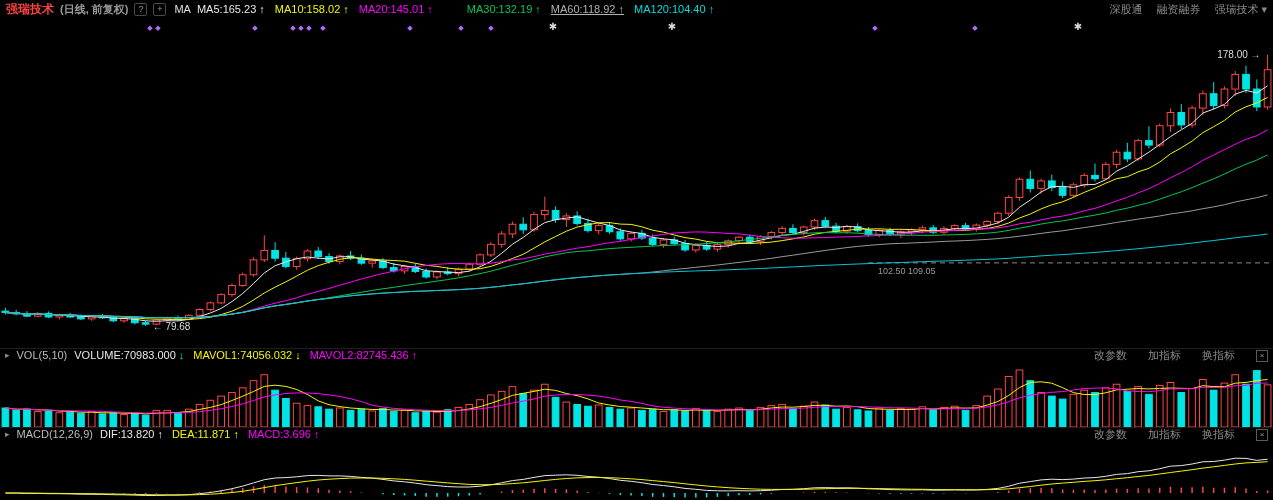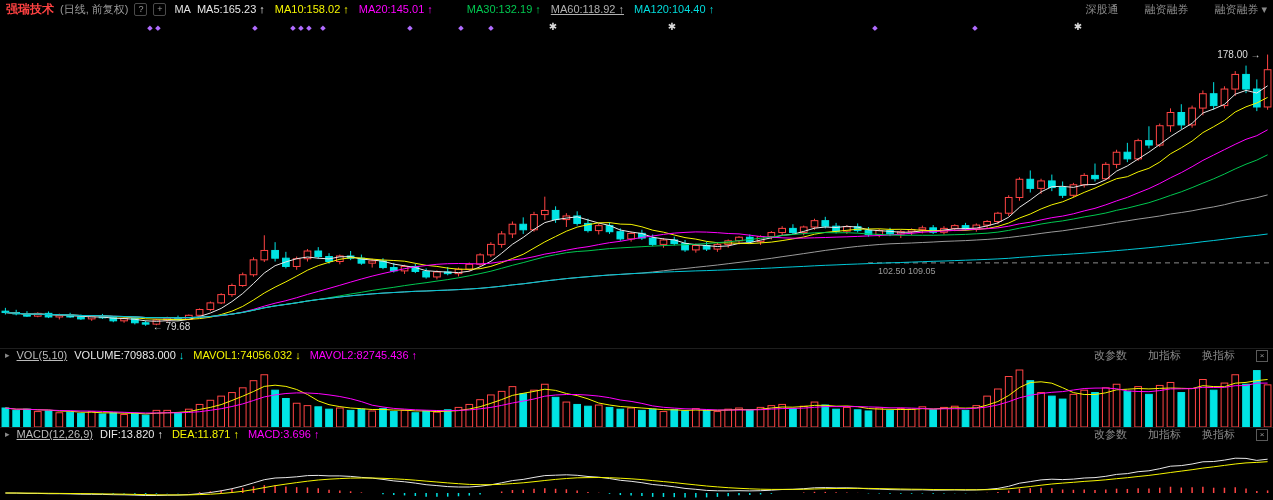--- a/index.html
+++ b/index.html
@@ -1,49 +1,49 @@
 <!DOCTYPE html>
 <html><head>
 <meta charset="utf-8">
 <style>
   html,body{margin:0;padding:0;background:#000;}
   body{width:1273px;height:500px;overflow:hidden;font-family:"Liberation Sans",sans-serif;color:#ccc;}
   .app{position:relative;width:1273px;height:368px;background:#000;}
   .topbar{box-sizing:border-box;height:18px;display:flex;align-items:center;gap:6px;padding:0 6px;font-size:11px;white-space:nowrap;}
   .stock-name{color:#ff4242;font-weight:bold;font-size:12px;}
-  .period{color:#9a9a9a;}
+  .period{color:#9a9a9a;font-weight:bold;}
   .icon-box{box-sizing:border-box;width:13px;height:13px;border:1px solid #4a4a4a;border-radius:2px;color:#9a9a9a;font-size:9px;line-height:11px;text-align:center;}
   .ma-label{color:#e0e0e0;margin-left:2px;}
   .ma-values span{margin-right:10px;margin-top:16px;}
   .topbar-right{margin-left:auto;display:flex;gap:14px;color:#8a8a8a;font-size:11px;align-items:center;}
-  .topbar-right span{cursor:default;margin-left:12px;}
+  .topbar-right span{cursor:default;}
   svg{display:block;background:#000;}
   .panel-header{box-sizing:border-box;height:14px;border-top:1px solid #1e1e1e;display:flex;align-items:center;gap:7px;padding:0 5px;font-size:11px;line-height:13px;white-space:nowrap;}
   .toggle-icon{color:#8a8a8a;font-size:9px;}
-  .panel-title{color:#bbbbbb;text-decoration:underline;}
+  .panel-title{color:#bbbbbb;}
   .panel-values span{margin-right:3px;}
   .panel-controls{margin-left:auto;display:flex;gap:21px;align-items:center;color:#8a8a8a;}
   .close-box{box-sizing:border-box;width:12px;height:12px;border:1px solid #5a5a5a;line-height:10px;text-align:center;font-size:8px;color:#9a9a9a;}
 </style>
 </head>
 <body>
 
 <div class="app">
 
   <div class="topbar">
     <span class="stock-name">强瑞技术</span>
     <span class="period">(日线, 前复权)</span>
     <span class="icon-box">?</span>
     <span class="icon-box">+</span>
     <span class="ma-label">MA</span>
     <span class="ma-values"><span style="color: rgb(232, 232, 232);">MA5:165.23 ↑</span><span style="color: rgb(245, 245, 0);">MA10:158.02 ↑</span><span style="color: rgb(255, 0, 255);">MA20:145.01 ↑</span><span style="color: rgb(0, 200, 80); padding-left: 24px;">MA30:132.19 ↑</span><span style="color: rgb(176, 176, 176); text-decoration: underline;">MA60:118.92 ↑</span><span style="color: rgb(0, 220, 220);">MA120:104.40 ↑</span></span>
     <div class="topbar-right">
         <span>深股通</span>
         <span>融资融券</span>
-        <span>融资融券 ▾</span>
+        <span>强瑞技术 ▾</span>
       </div>
   </div>
 
   <svg id="mainChart" width="1273" height="330">
       <line x1="868" y1="244.87962962962965" x2="1273" y2="244.87962962962965" stroke="#8a8a8a" stroke-dasharray="5 4" stroke-width="1"></line>
       <text x="878" y="255.87962962962965" fill="#9a9a9a" font-size="9">102.50 109.05</text>
       <g>
         <line x1="5.3940677966101696" y1="289.85555555555555" x2="5.3940677966101696" y2="296.47777777777776" stroke="#00e4e4" stroke-width="1"></line>
         <rect x="2.0497457627118645" y="293.16666666666663" width="6.68864406779661" height="1.379629629629676" fill="#00e4e4" stroke="#00e4e4"></rect>
         <line x1="16.18220338983051" y1="291.78703703703707" x2="16.18220338983051" y2="297.30555555555554" stroke="#00e4e4" stroke-width="1"></line>

